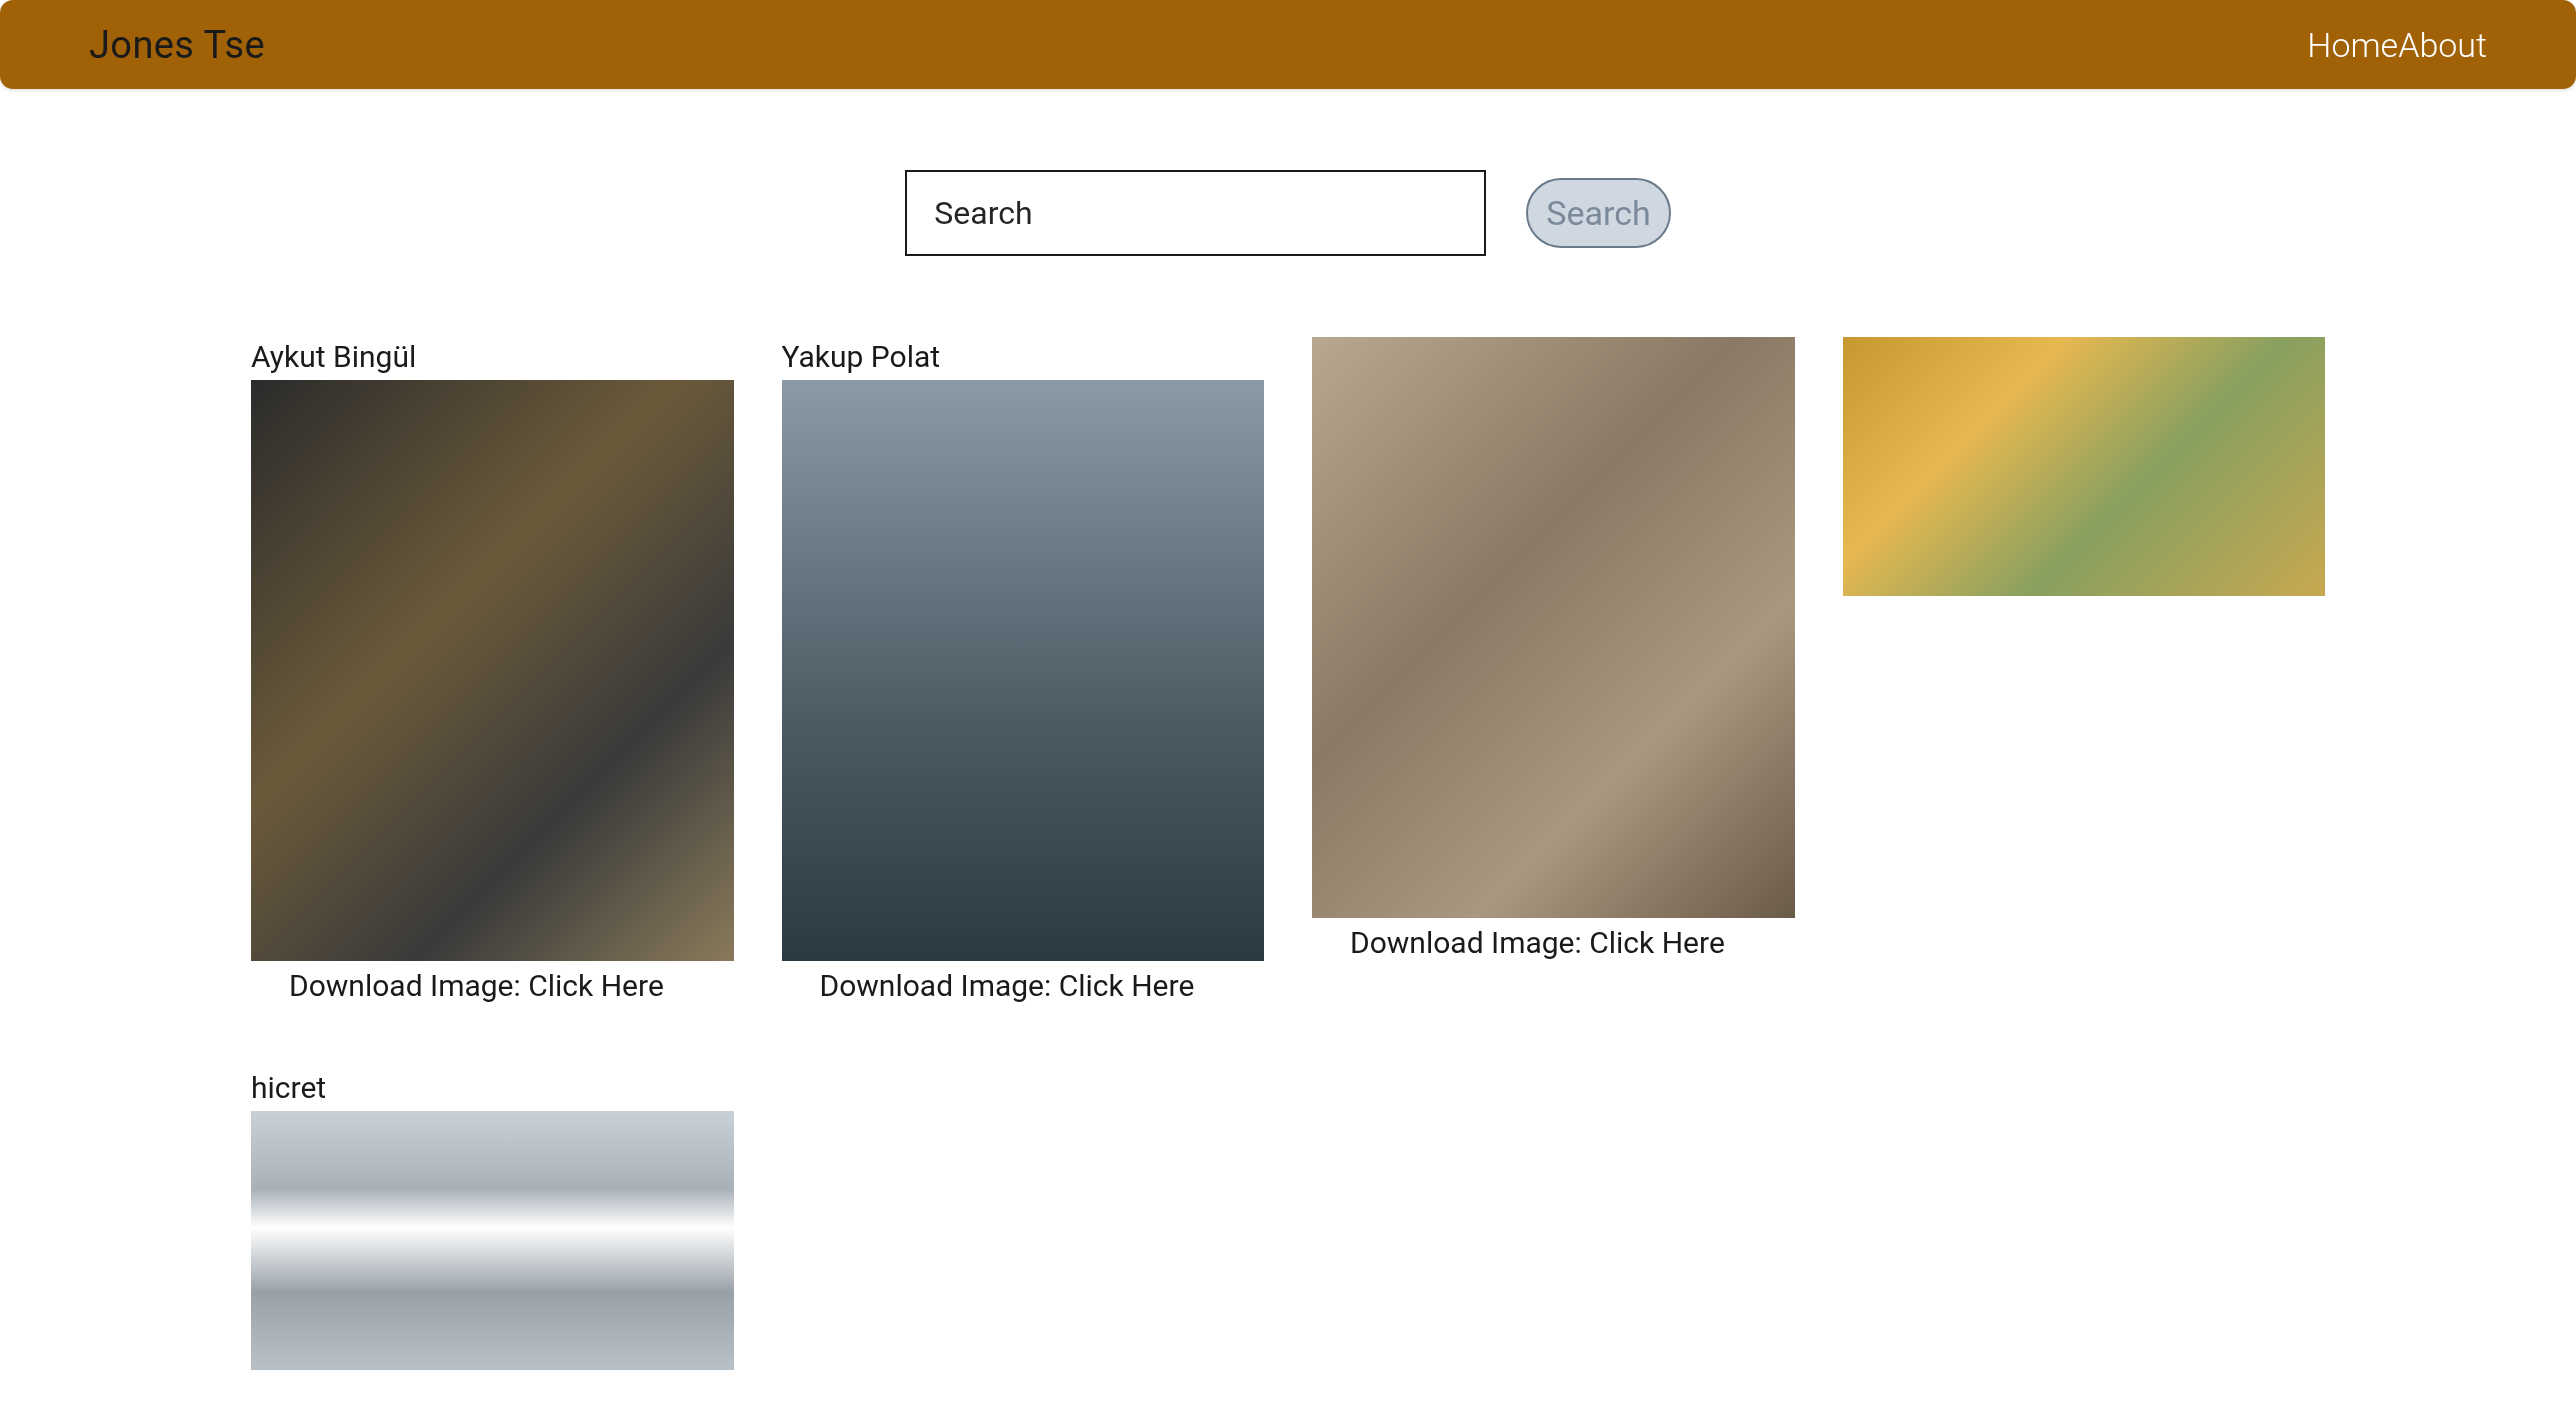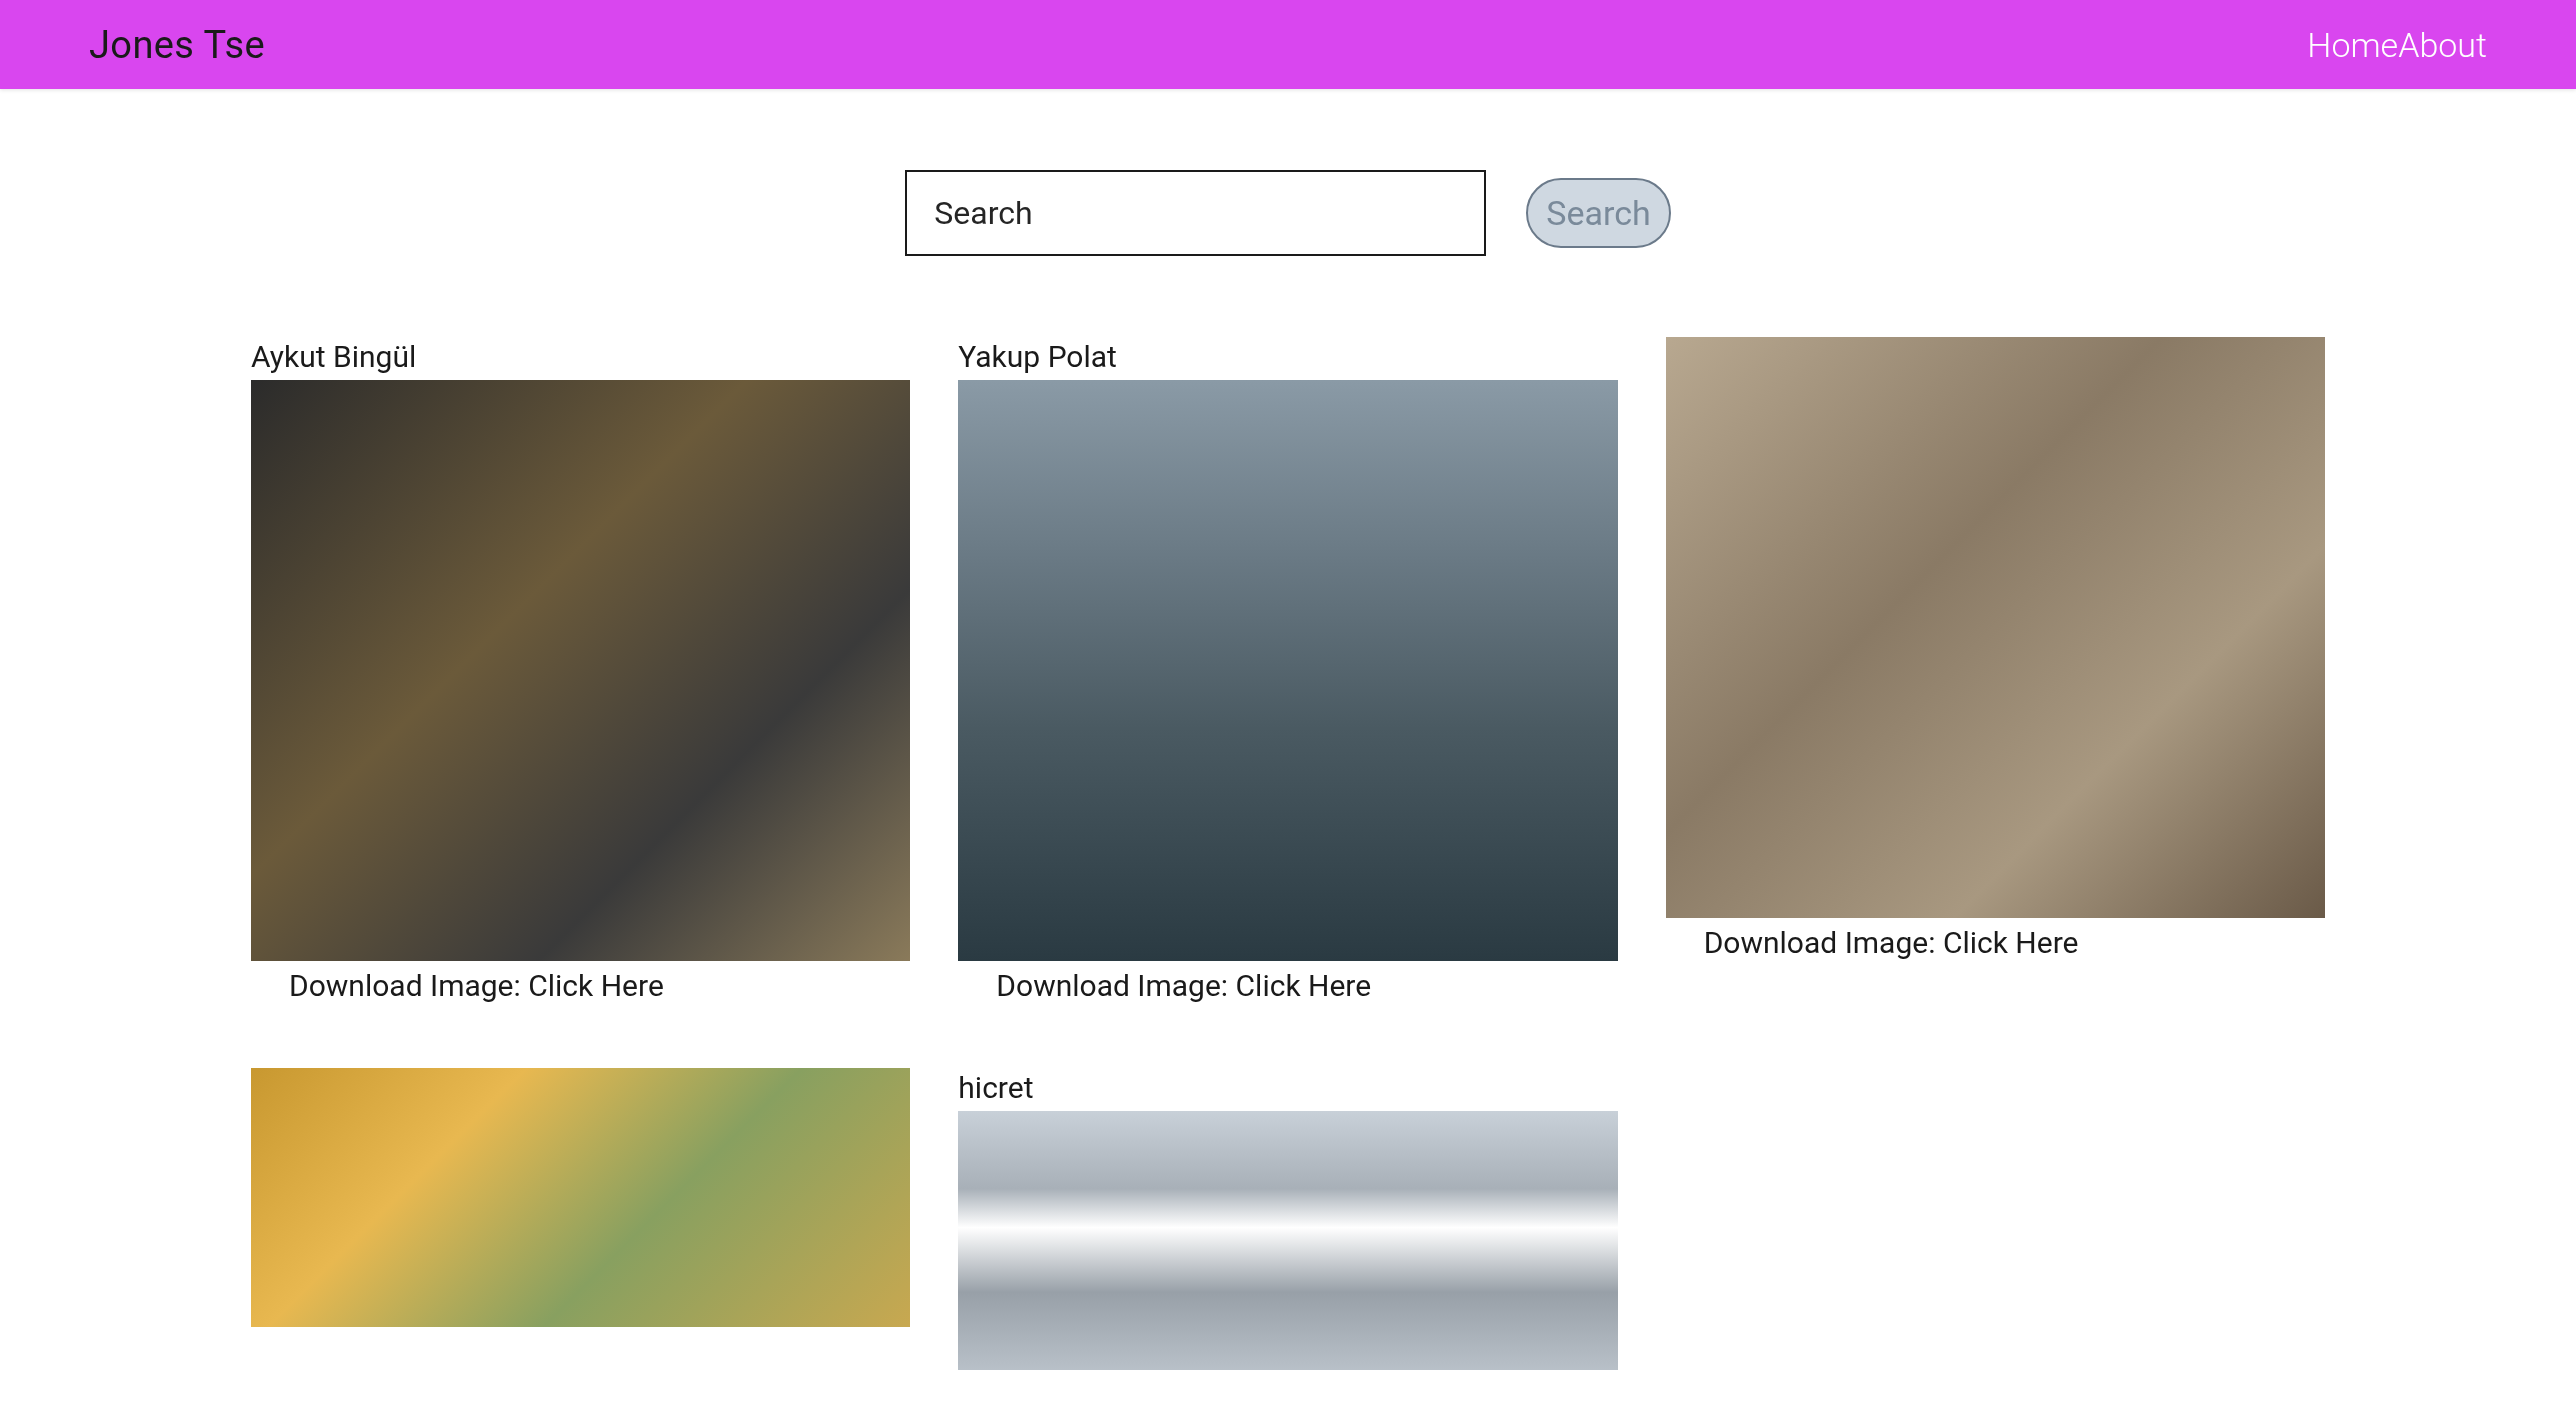--- a/index.html
+++ b/index.html
@@ -6,27 +6,28 @@
       margin: 0;
       padding: 0;
       box-sizing: border-box;
       font-family: -apple-system, BlinkMacSystemFont, "Segoe UI", Roboto, Helvetica, Arial, sans-serif;
     }
     body {
       background: #ffffff;
       color: #1a1a1a;
     }
     .navbar {
-      background: #d946ef;
+      background: #a16207;
       height: 89px;
       display: flex;
       align-items: center;
       justify-content: space-between;
       padding: 0 89px;
       box-shadow: 0 1.8px 3.6px rgba(0,0,0,0.1);
+      border-radius: 13px;
     }
     .brand {
       font-size: 38px;
       font-weight: 400;
       color: #1a1a1a;
       letter-spacing: 0.4px;
     }
     .nav-links {
       display: flex;
     }
@@ -67,21 +68,21 @@
       color: #7a8a9a;
       font-size: 34px;
       cursor: pointer;
       font-family: inherit;
     }
     .gallery {
       max-width: 2182px;
       margin: 36px auto 0 auto;
       padding: 0 54px;
       display: grid;
-      grid-template-columns: repeat(3, 1fr);
+      grid-template-columns: repeat(4, 1fr);
       gap: 63px 48px;
     }
     .card {
       display: flex;
       flex-direction: column;
     }
     .author {
       font-size: 30px;
       font-weight: 400;
       color: #1a1a1a;

